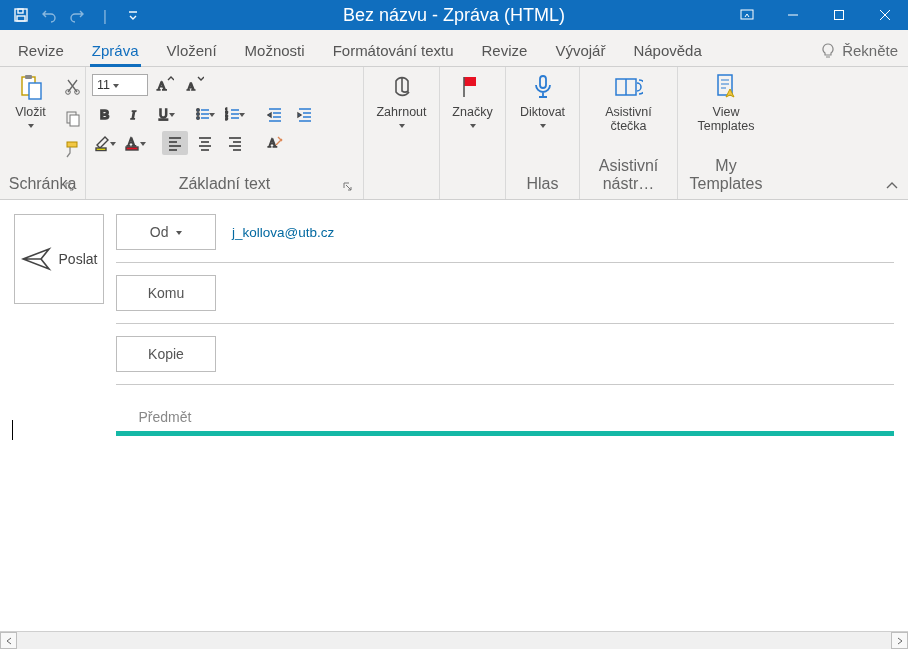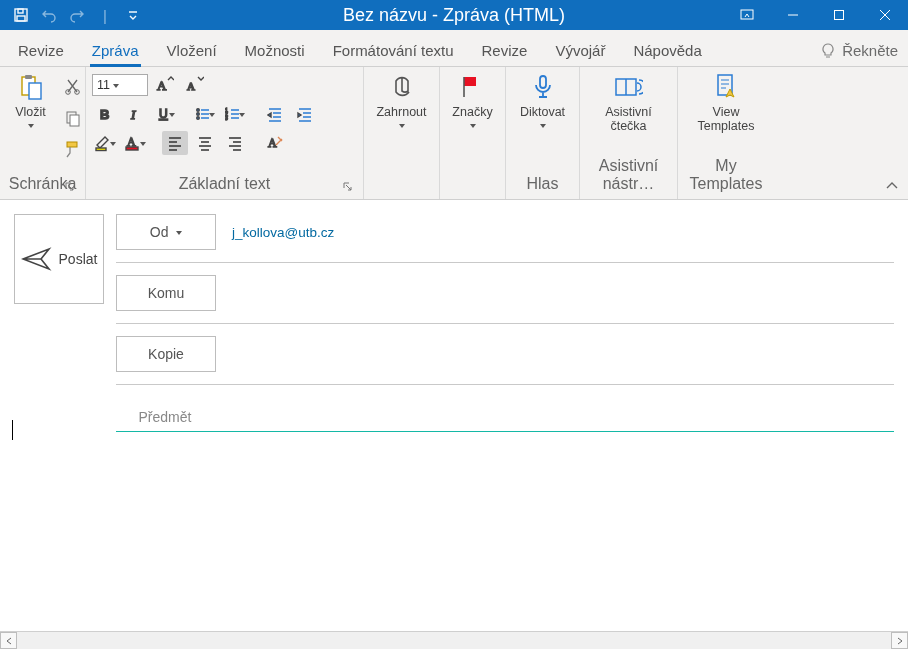--- a/index.html
+++ b/index.html
@@ -38,21 +38,21 @@
 .ribbtn{width:26px;height:24px;display:flex;align-items:center;justify-content:center;border-radius:2px}
 .ribbtn svg{stroke:#444;fill:none;stroke-width:1.4}
 .compose{display:flex;padding:14px 14px 0 14px;gap:12px}
 .sendbox{width:88px;height:88px;border:1px solid #bdbdbd;display:flex;flex-direction:row;align-items:center;justify-content:center;gap:6px}
 .sendbox svg{stroke:#444;fill:none;stroke-width:1.6}
 .sendbox .lbl{font-size:14px;color:#444}
 .fields{flex:1;display:flex;flex-direction:column;gap:12px}
 .fieldrow{display:flex;align-items:center;gap:14px;border-bottom:1px solid #c9c9c9;padding-bottom:12px}
 .fieldbtn{width:98px;height:34px;border:1px solid #bdbdbd;display:flex;align-items:center;justify-content:center;font-size:14px;color:#555}
 .fieldval{font-size:13.5px;color:#0369a1;flex:1;padding:6px 2px}
-.subjectrow{display:flex;align-items:center;gap:14px;border-bottom:1px solid #14b8a6;margin-top:6px}
+.subjectrow{display:flex;align-items:center;gap:14px;border-bottom:5px solid #14b8a6;margin-top:6px}
 .subjectrow .lbl{width:98px;text-align:center;font-size:14px;color:#888;padding:6px 0}
 .body-area{position:absolute;left:12px;right:6px;top:420px;bottom:20px}
 .body-area .caret{width:1px;height:20px;background:#000}
 .hscroll{position:absolute;left:0;right:0;bottom:0;height:17px;border-top:1px solid #cfcfcf;background:#f0f0f0;display:flex;align-items:center}
 .hscroll .sbtn{width:17px;height:17px;border:1px solid #bdbdbd;background:#f8f8f8;display:flex;align-items:center;justify-content:center;box-sizing:border-box}
 .hscroll .track{flex:1;height:17px}
 .ribbon .collapse{position:absolute;right:6px;bottom:6px;width:20px;height:14px;display:flex;align-items:center;justify-content:center}
 </style>
 </head>
 <body>

